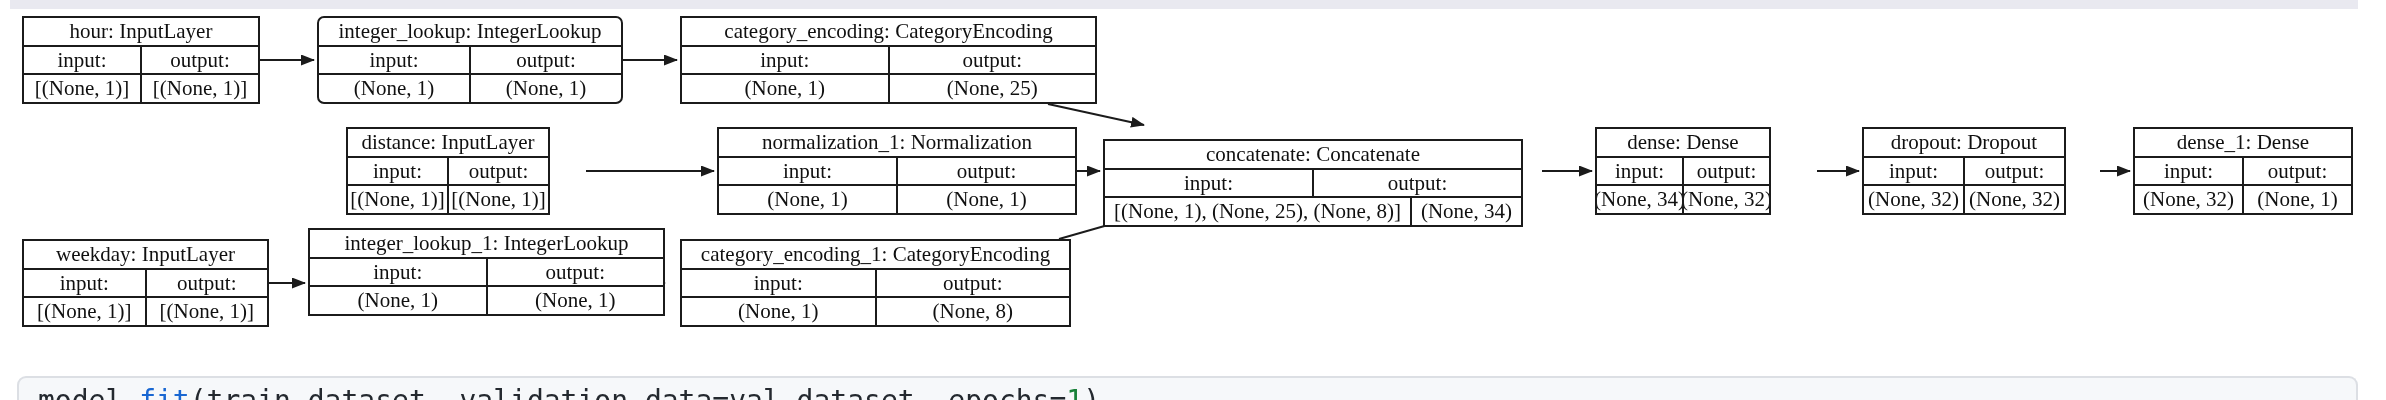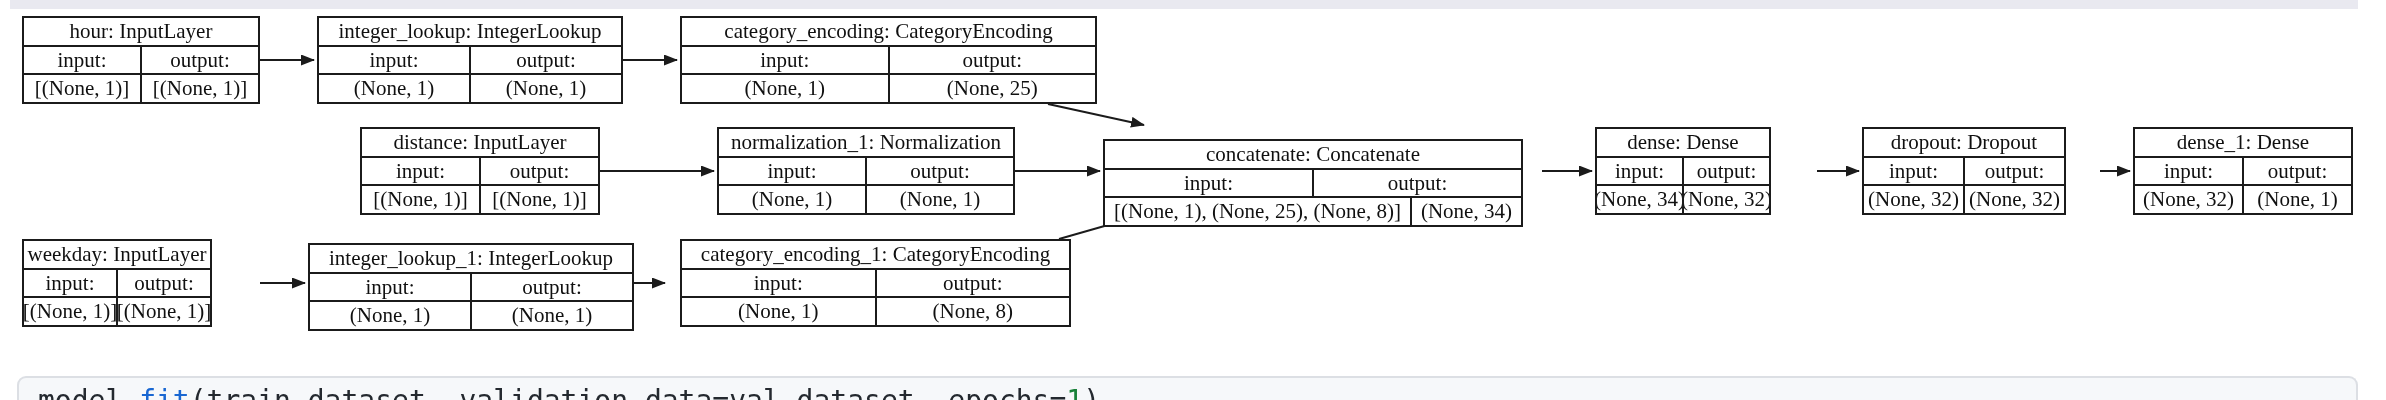--- a/index.html
+++ b/index.html
@@ -77,21 +77,21 @@
   <div class="nrow">
     <div class="cell">input:</div>
     <div class="cell">output:</div>
   </div>
   <div class="nrow">
     <div class="cell">[(None, 1)]</div>
     <div class="cell">[(None, 1)]</div>
   </div>
 </div>
 
-<div class="node" style="left:317px;top:16px;width:306px;">
+<div class="node" style="left:317px;top:16px;width:306px;border-radius:7px;">
   <div class="nrow">integer_lookup: IntegerLookup</div>
   <div class="nrow">
     <div class="cell">input:</div>
     <div class="cell">output:</div>
   </div>
   <div class="nrow">
     <div class="cell">(None, 1)</div>
     <div class="cell">(None, 1)</div>
   </div>
 </div>
@@ -101,33 +101,33 @@
   <div class="nrow">
     <div class="cell">input:</div>
     <div class="cell">output:</div>
   </div>
   <div class="nrow">
     <div class="cell">(None, 1)</div>
     <div class="cell">(None, 25)</div>
   </div>
 </div>
 
-<div class="node" style="left:360px;top:127px;width:240px;">
+<div class="node" style="left:346px;top:127px;width:204px;">
   <div class="nrow">distance: InputLayer</div>
   <div class="nrow">
     <div class="cell">input:</div>
     <div class="cell">output:</div>
   </div>
   <div class="nrow">
     <div class="cell">[(None, 1)]</div>
     <div class="cell">[(None, 1)]</div>
   </div>
 </div>
 
-<div class="node" style="left:717px;top:127px;width:298px;">
+<div class="node" style="left:717px;top:127px;width:360px;">
   <div class="nrow">normalization_1: Normalization</div>
   <div class="nrow">
     <div class="cell">input:</div>
     <div class="cell">output:</div>
   </div>
   <div class="nrow">
     <div class="cell">(None, 1)</div>
     <div class="cell">(None, 1)</div>
   </div>
 </div>
@@ -173,33 +173,33 @@
   <div class="nrow">
     <div class="cell">input:</div>
     <div class="cell">output:</div>
   </div>
   <div class="nrow">
     <div class="cell">(None, 32)</div>
     <div class="cell">(None, 1)</div>
   </div>
 </div>
 
-<div class="node" style="left:22px;top:239px;width:190px;">
+<div class="node" style="left:22px;top:239px;width:247px;">
   <div class="nrow">weekday: InputLayer</div>
   <div class="nrow">
     <div class="cell">input:</div>
     <div class="cell">output:</div>
   </div>
   <div class="nrow">
     <div class="cell">[(None, 1)]</div>
     <div class="cell">[(None, 1)]</div>
   </div>
 </div>
 
-<div class="node" style="left:308px;top:243px;width:326px;">
+<div class="node" style="left:308px;top:228px;width:357px;">
   <div class="nrow">integer_lookup_1: IntegerLookup</div>
   <div class="nrow">
     <div class="cell">input:</div>
     <div class="cell">output:</div>
   </div>
   <div class="nrow">
     <div class="cell">(None, 1)</div>
     <div class="cell">(None, 1)</div>
   </div>
 </div>

